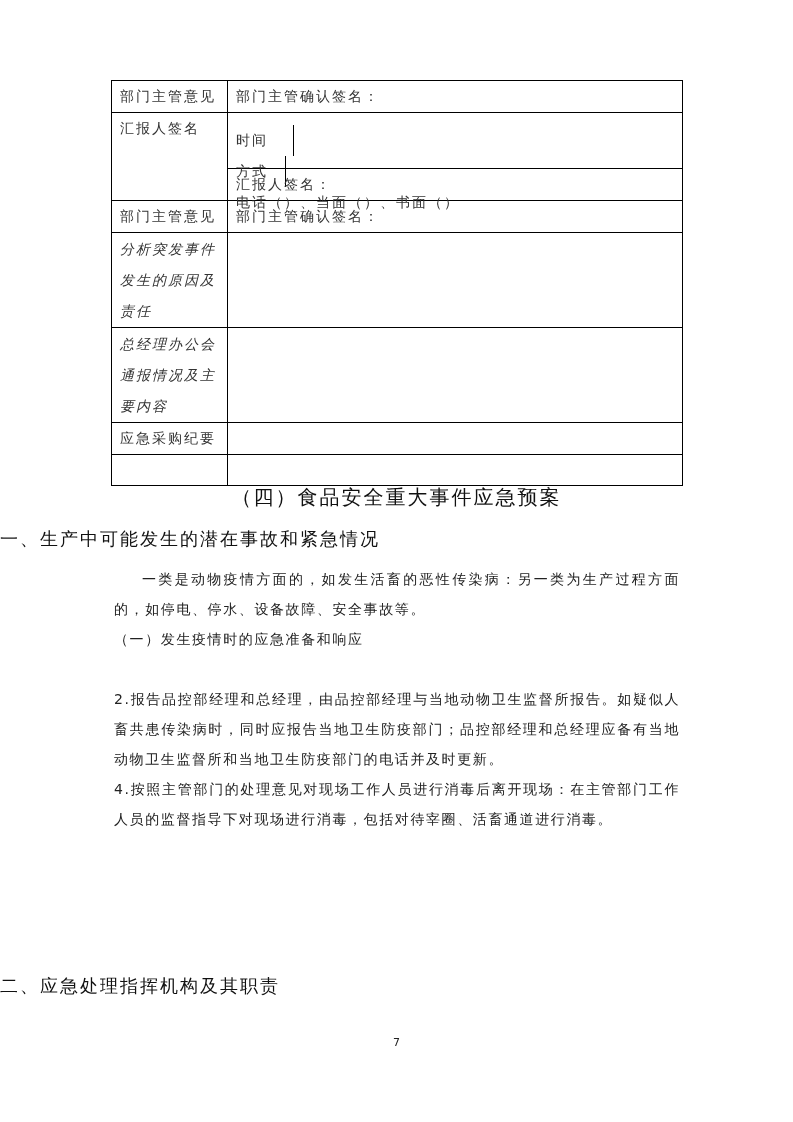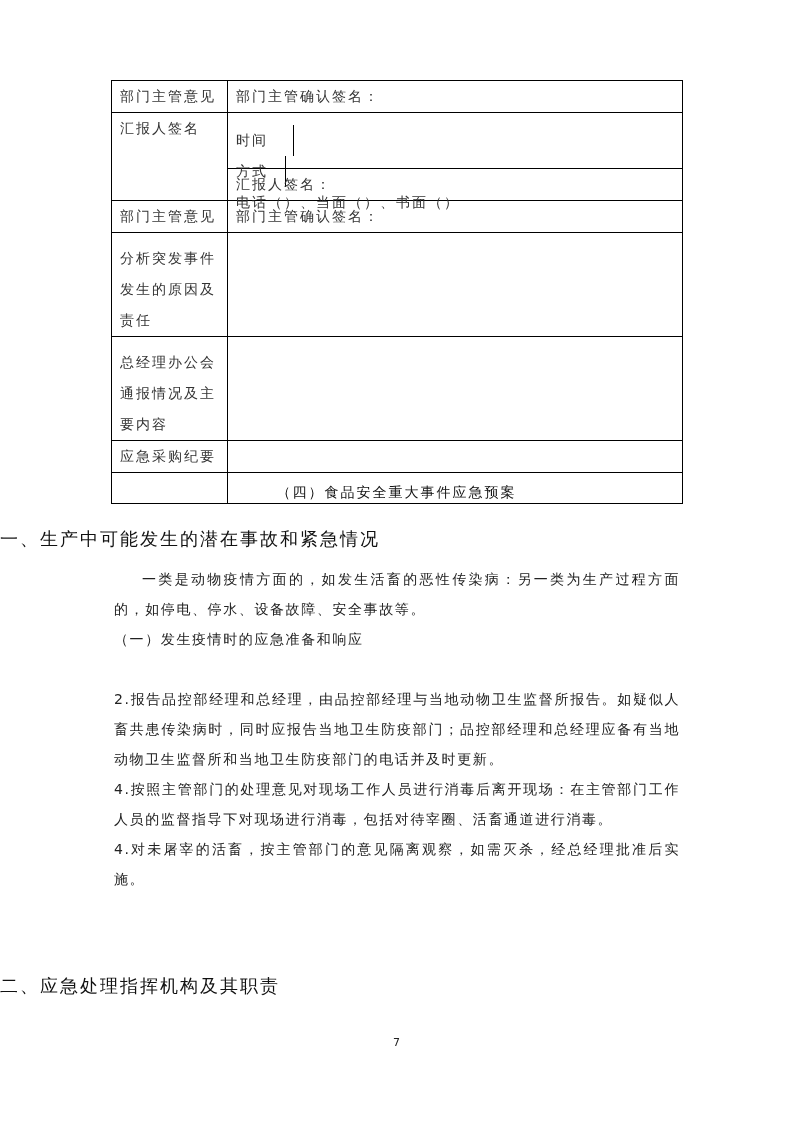--- a/index.html
+++ b/index.html
@@ -14,33 +14,33 @@
     .tbl {
       position: absolute; left: 111px; top: 80px; width: 572px;
       border-collapse: collapse; table-layout: fixed;
       font-size: 14px; letter-spacing: 2px;
     }
     .tbl td {
       border: 1.3px solid #000; padding: 0 8px; vertical-align: top;
       line-height: 31px; color: #333;
     }
     .tbl td.lbl { width: 99px; }
-    .tbl td.multi { line-height: 31px; padding-top: 10px; }
+    .tbl td.multi { line-height: 31px; padding-top: 1px; font-style: italic; }
     .inner {
       display: flex; width: 100%; height: 31px; margin: 12px -8px; flex-direction: column;
     }
     .inner .c {
       border-right: 1.3px solid #000; padding: 0 8px; box-sizing: border-box;
     }
     .inner .c:last-child { border-right: none; }
 
     
     .h1 {
       position: absolute; left: 0; width: 793px; top: 484px; text-align: center;
-      font-size: 14px; letter-spacing: 2px; color: #111;
+      font-size: 20px; letter-spacing: 2px; color: #111;
     }
     .h2 {
       position: absolute; left: 0; width: 793px; 
       font-size: 18px; letter-spacing: 2px; color: #111;
     }
     .p {
       position: absolute; left: 114px; width: 566px;
       font-size: 14px; line-height: 30px; letter-spacing: 1.6px; color: #222;
       text-align: justify;
     }
@@ -98,18 +98,17 @@
   </tbody>
     </table>
 
   <div class="h1">（四）食品安全重大事件应急预案</div>
   <div class="h2" style="top:527px">一、生产中可能发生的潜在事故和紧急情况</div>
 
   <div class="p indent" style="top:564px">一类是动物疫情方面的，如发生活畜的恶性传染病：另一类为生产过程方面的，如停电、停水、设备故障、安全事故等。</div>
   <div class="p" style="top:624px">（一）发生疫情时的应急准备和响应</div>
   <div class="p" style="top:684px">2.报告品控部经理和总经理，由品控部经理与当地动物卫生监督所报告。如疑似人畜共患传染病时，同时应报告当地卫生防疫部门；品控部经理和总经理应备有当地动物卫生监督所和当地卫生防疫部门的电话并及时更新。</div>
   <div class="p" style="top:774px">4.按照主管部门的处理意见对现场工作人员进行消毒后离开现场：在主管部门工作人员的监督指导下对现场进行消毒，包括对待宰圈、活畜通道进行消毒。</div>
-  <div class="p" style="top:834px">4.对未屠宰的活畜，按主管部门的意见隔离观察，如需灭杀，经总经理批准后实施。</div>
 
   <div class="h2" style="top:974px">二、应急处理指挥机构及其职责</div>
 
   <div class="pagenum">7</div>
 </div>
 
 </body></html>

